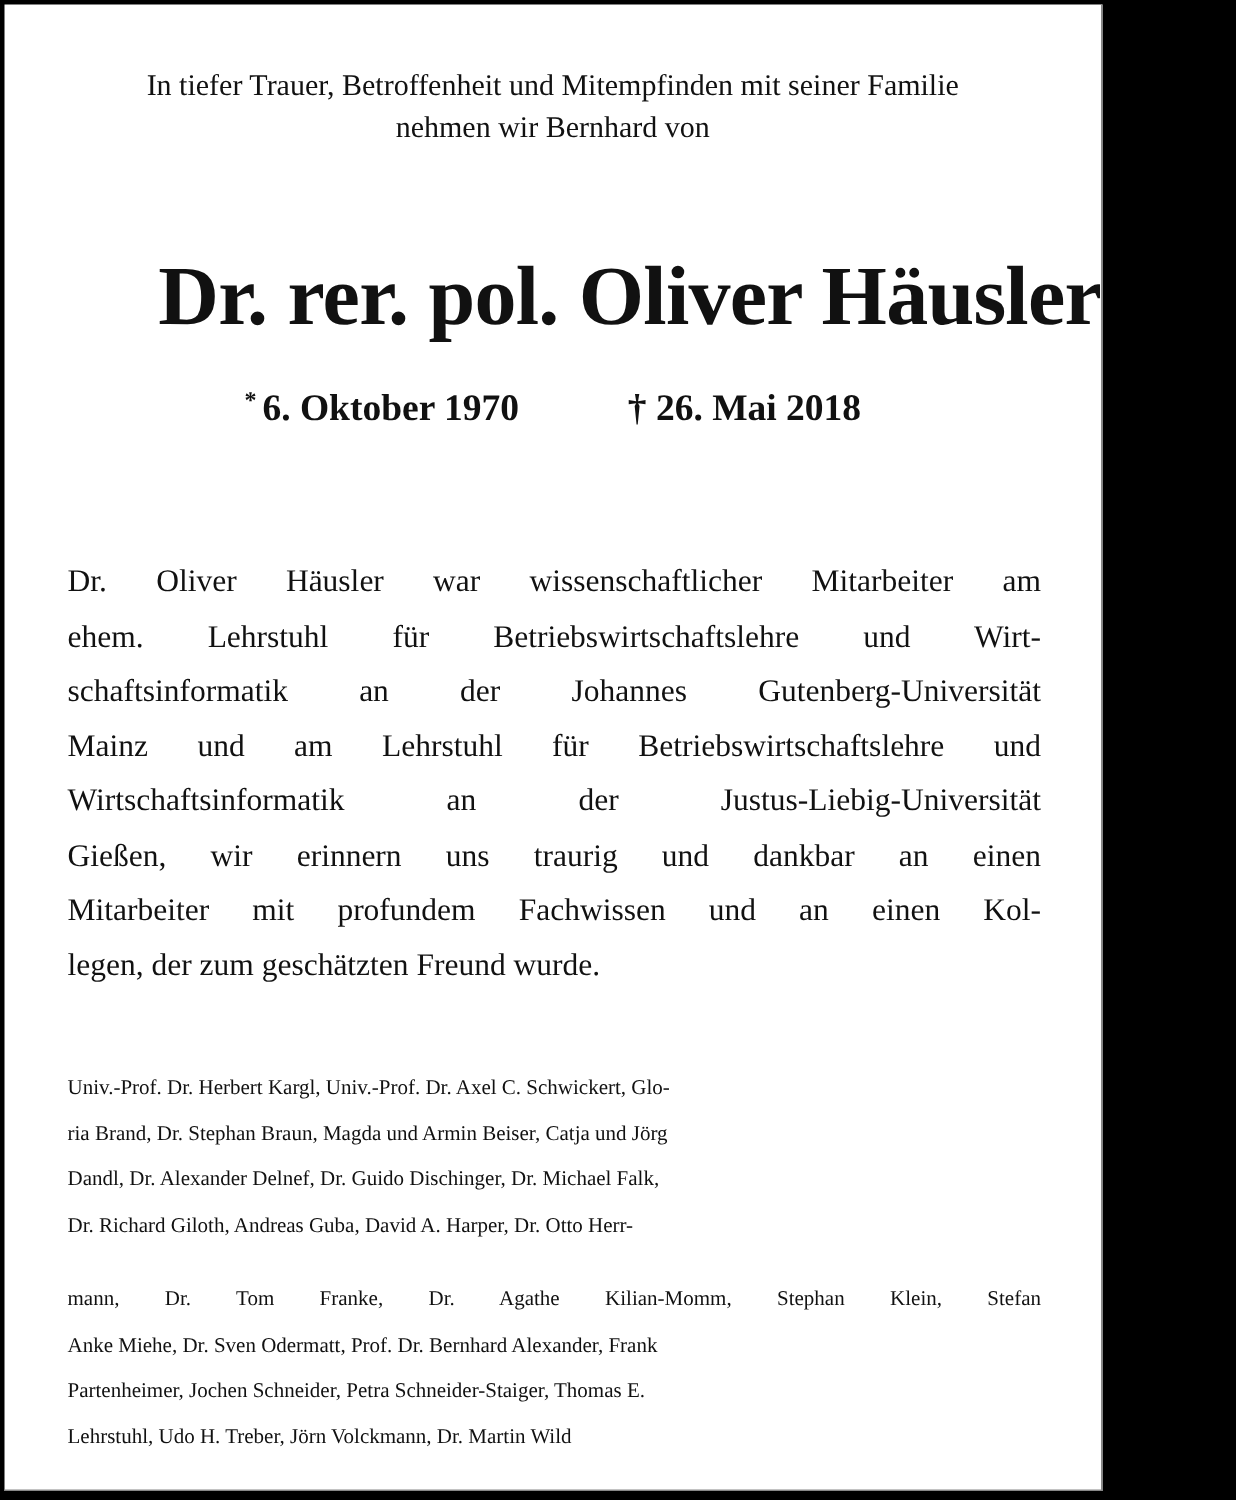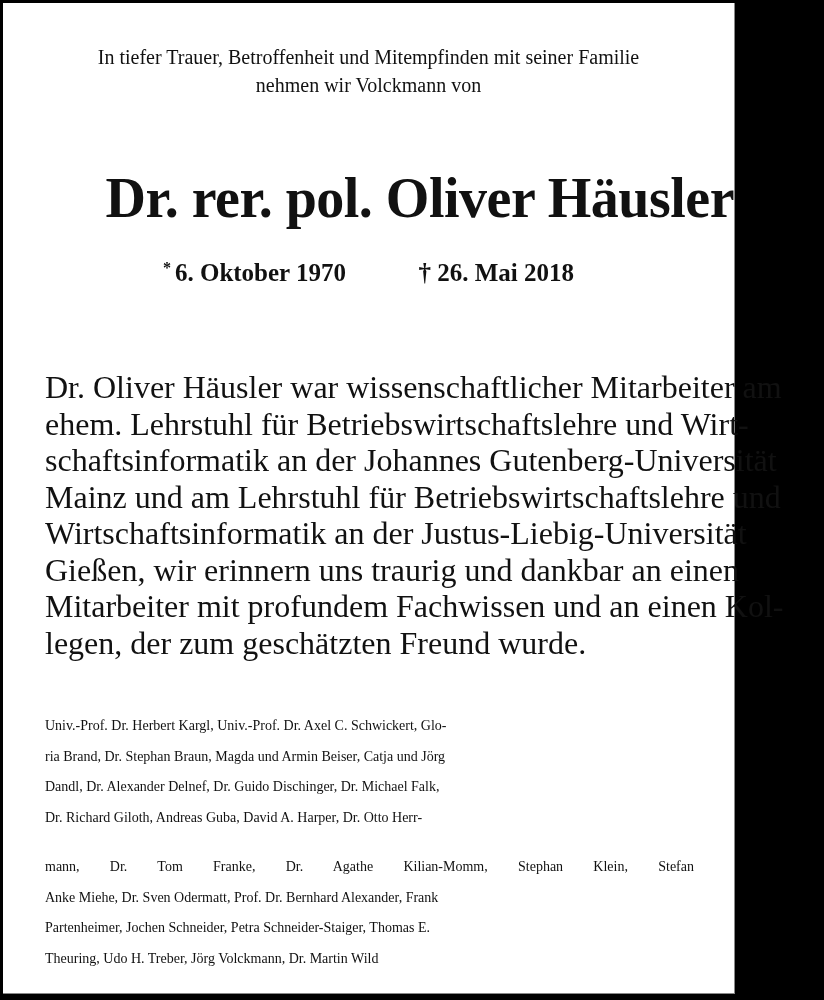--- a/index.html
+++ b/index.html
@@ -28,40 +28,40 @@
     }
     .dates {
       position: absolute; left: 0; right: 0; top: 248px;
       text-align: center;
       font-size: 25px; font-weight: bold; line-height: 34px;
     }
     .dates .star { font-size: 16px; vertical-align: 8px; margin-right: 4px; }
     .dates .gap { display: inline-block; width: 60px; }
     .bio {
       position: absolute; left: 42px; right: 40px; top: 366px;
-      font-size: 32px; line-height: 36.5px;
+      font-size: 21px; line-height: 36.5px;
       text-align: justify;
     }
     .bio .line { display: block; text-align: justify; text-align-last: justify; white-space: nowrap; }
     .bio .line.last { text-align-last: left; }
     .mourners {
       position: absolute; left: 42px; right: 40px; top: 708px;
       font-size: 14px; line-height: 30.5px;
     }
     .mourners .line { display: block; white-space: nowrap; }
     .mourners .line.j { text-align: justify; text-align-last: justify; margin-top: 19px; }
   </style>
 </head>
 <body>
 
 <div class="frame">
 
   <div class="intro">
     <div>In tiefer Trauer, Betroffenheit und Mitempfinden mit seiner Familie</div>
-    <div>nehmen wir Volckmann von</div>
+    <div>nehmen wir Bernhard von</div>
   </div>
 
   <div class="name">Dr. rer. pol. Oliver Häusler</div>
 
   <div class="dates">
     <span class="star">*</span><span>6. Oktober 1970</span>
     <span class="gap"></span>
     <span>†</span>
     <span>26. Mai 2018</span>
   </div>
@@ -78,16 +78,16 @@
   </div>
 
   <div class="mourners">
     <span class="line">Univ.-Prof. Dr. Herbert Kargl, Univ.-Prof. Dr. Axel C. Schwickert, Glo-</span>
     <span class="line">ria Brand, Dr. Stephan Braun, Magda und Armin Beiser, Catja und Jörg</span>
     <span class="line">Dandl, Dr. Alexander Delnef, Dr. Guido Dischinger, Dr. Michael Falk,</span>
     <span class="line">Dr. Richard Giloth, Andreas Guba, David A. Harper, Dr. Otto Herr-</span>
     <span class="line j">mann, Dr. Tom Franke, Dr. Agathe Kilian-Momm, Stephan Klein, Stefan</span>
     <span class="line">Anke Miehe, Dr. Sven Odermatt, Prof. Dr. Bernhard Alexander, Frank</span>
     <span class="line">Partenheimer, Jochen Schneider, Petra Schneider-Staiger, Thomas E.</span>
-    <span class="line">Theuring, Udo H. Treber, Jörg Volckmann, Dr. Martin Wild</span>
+    <span class="line">Lehrstuhl, Udo H. Treber, Jörn Volckmann, Dr. Martin Wild</span>
   </div>
 
 </div>
 
 </body></html>

